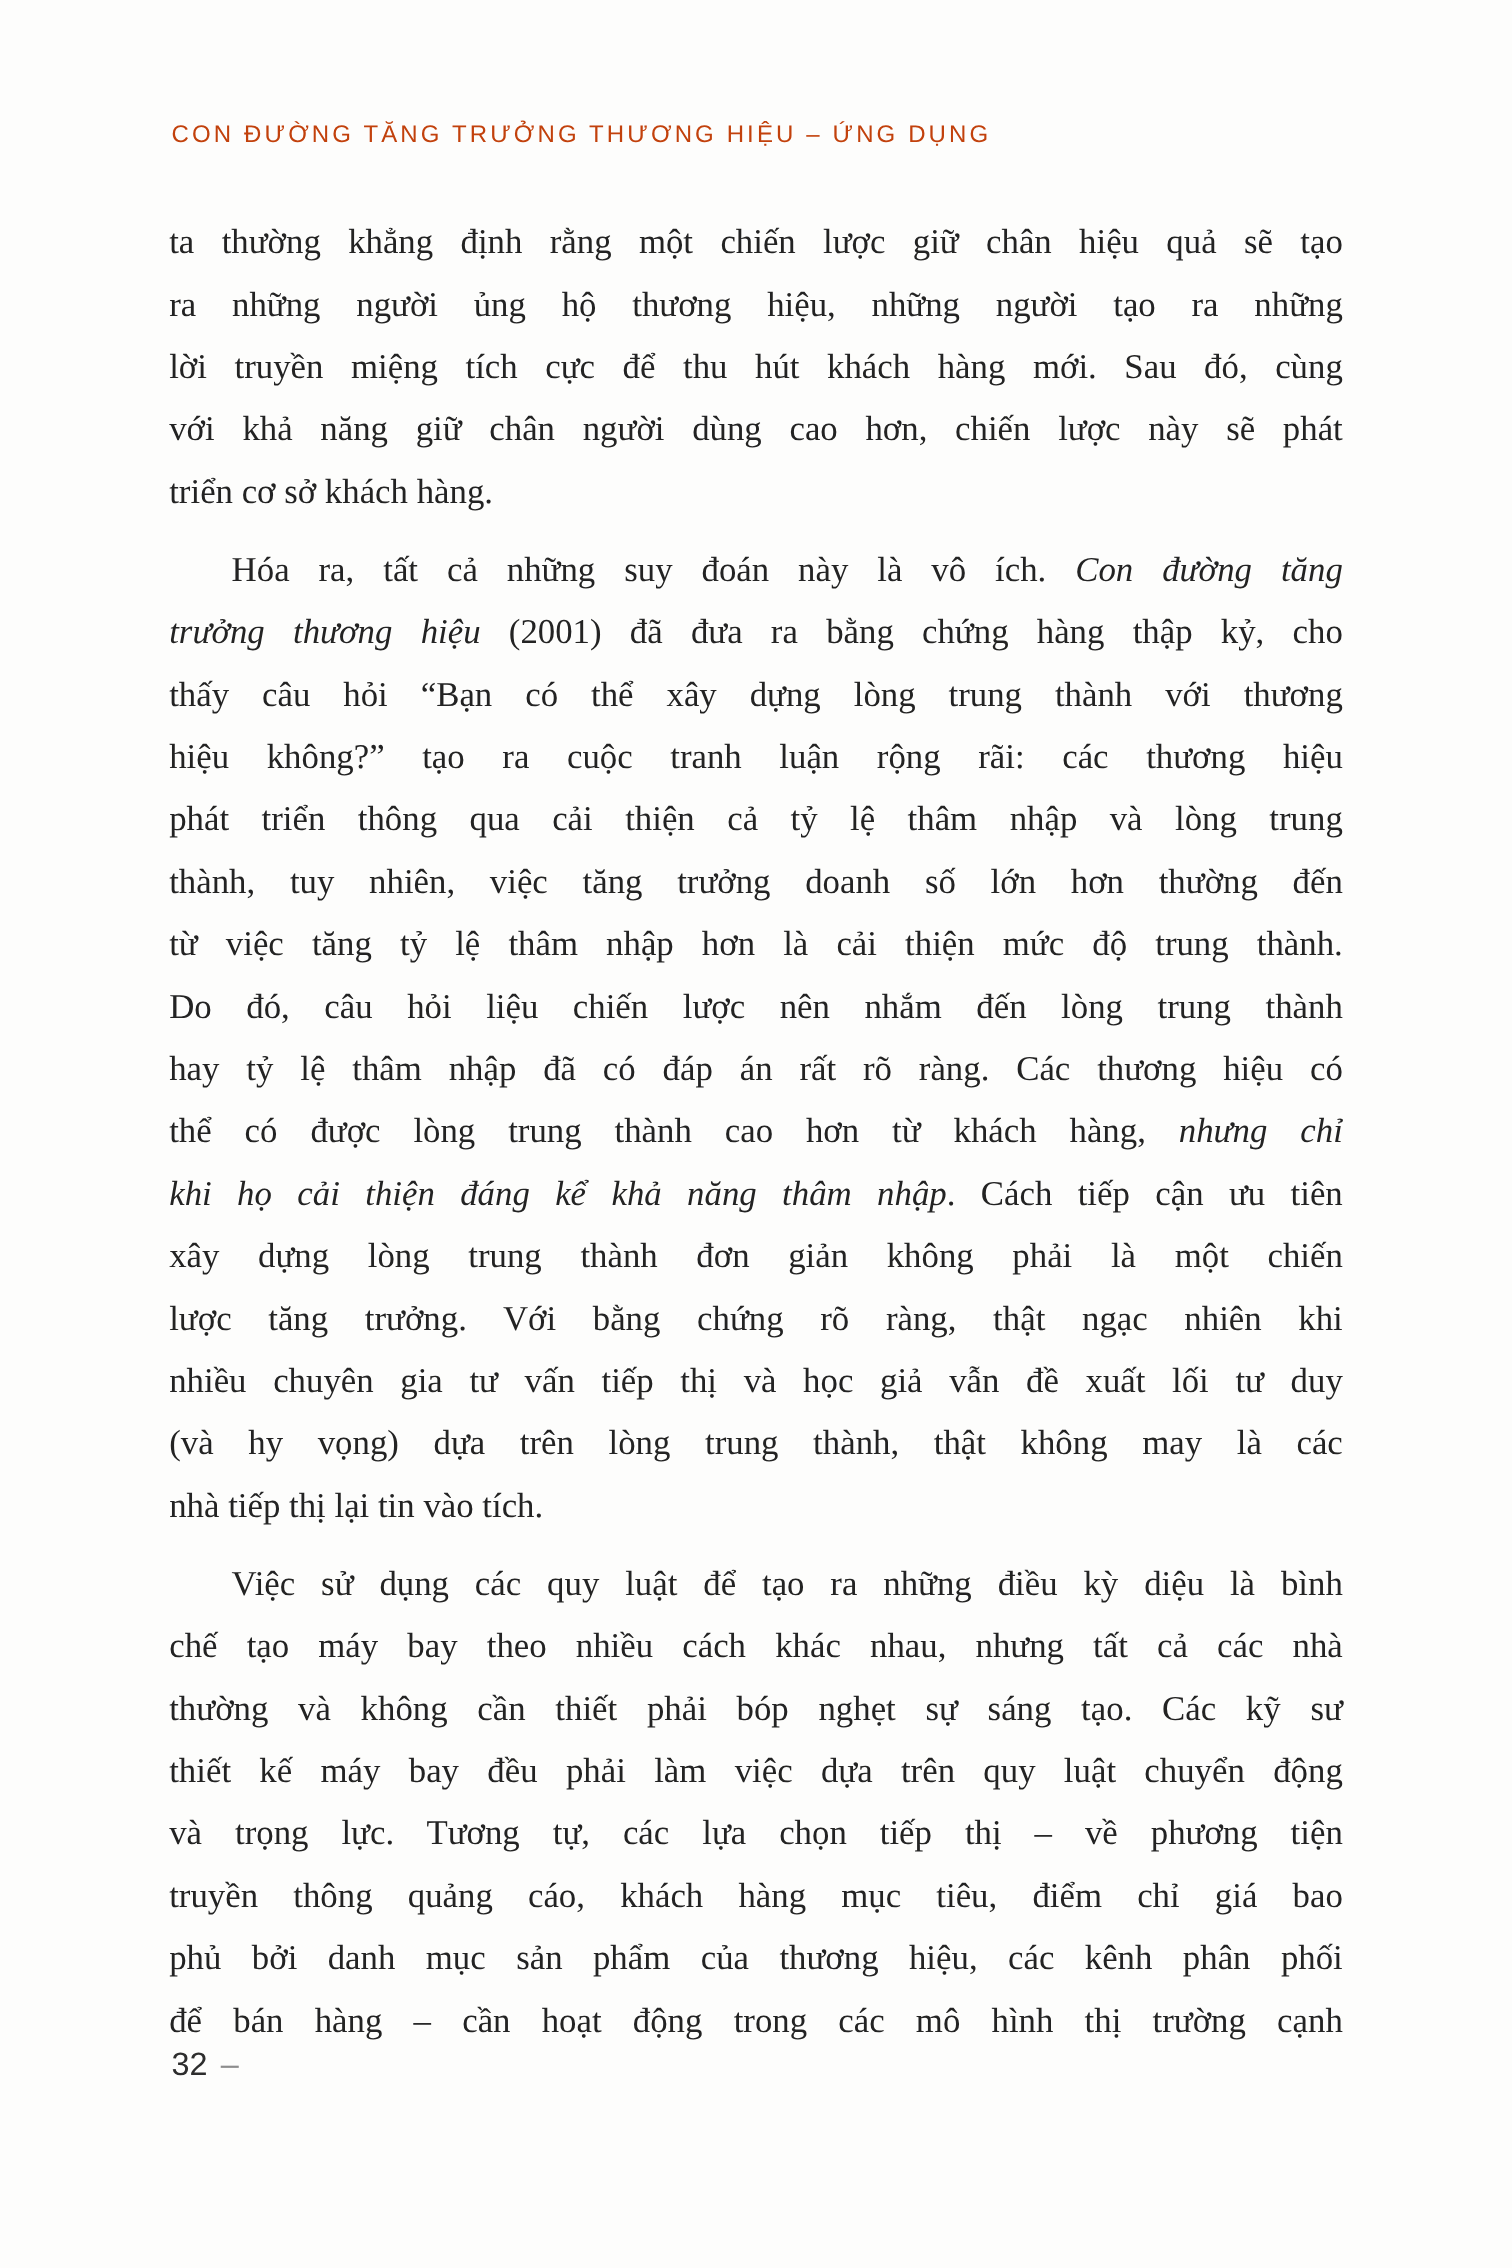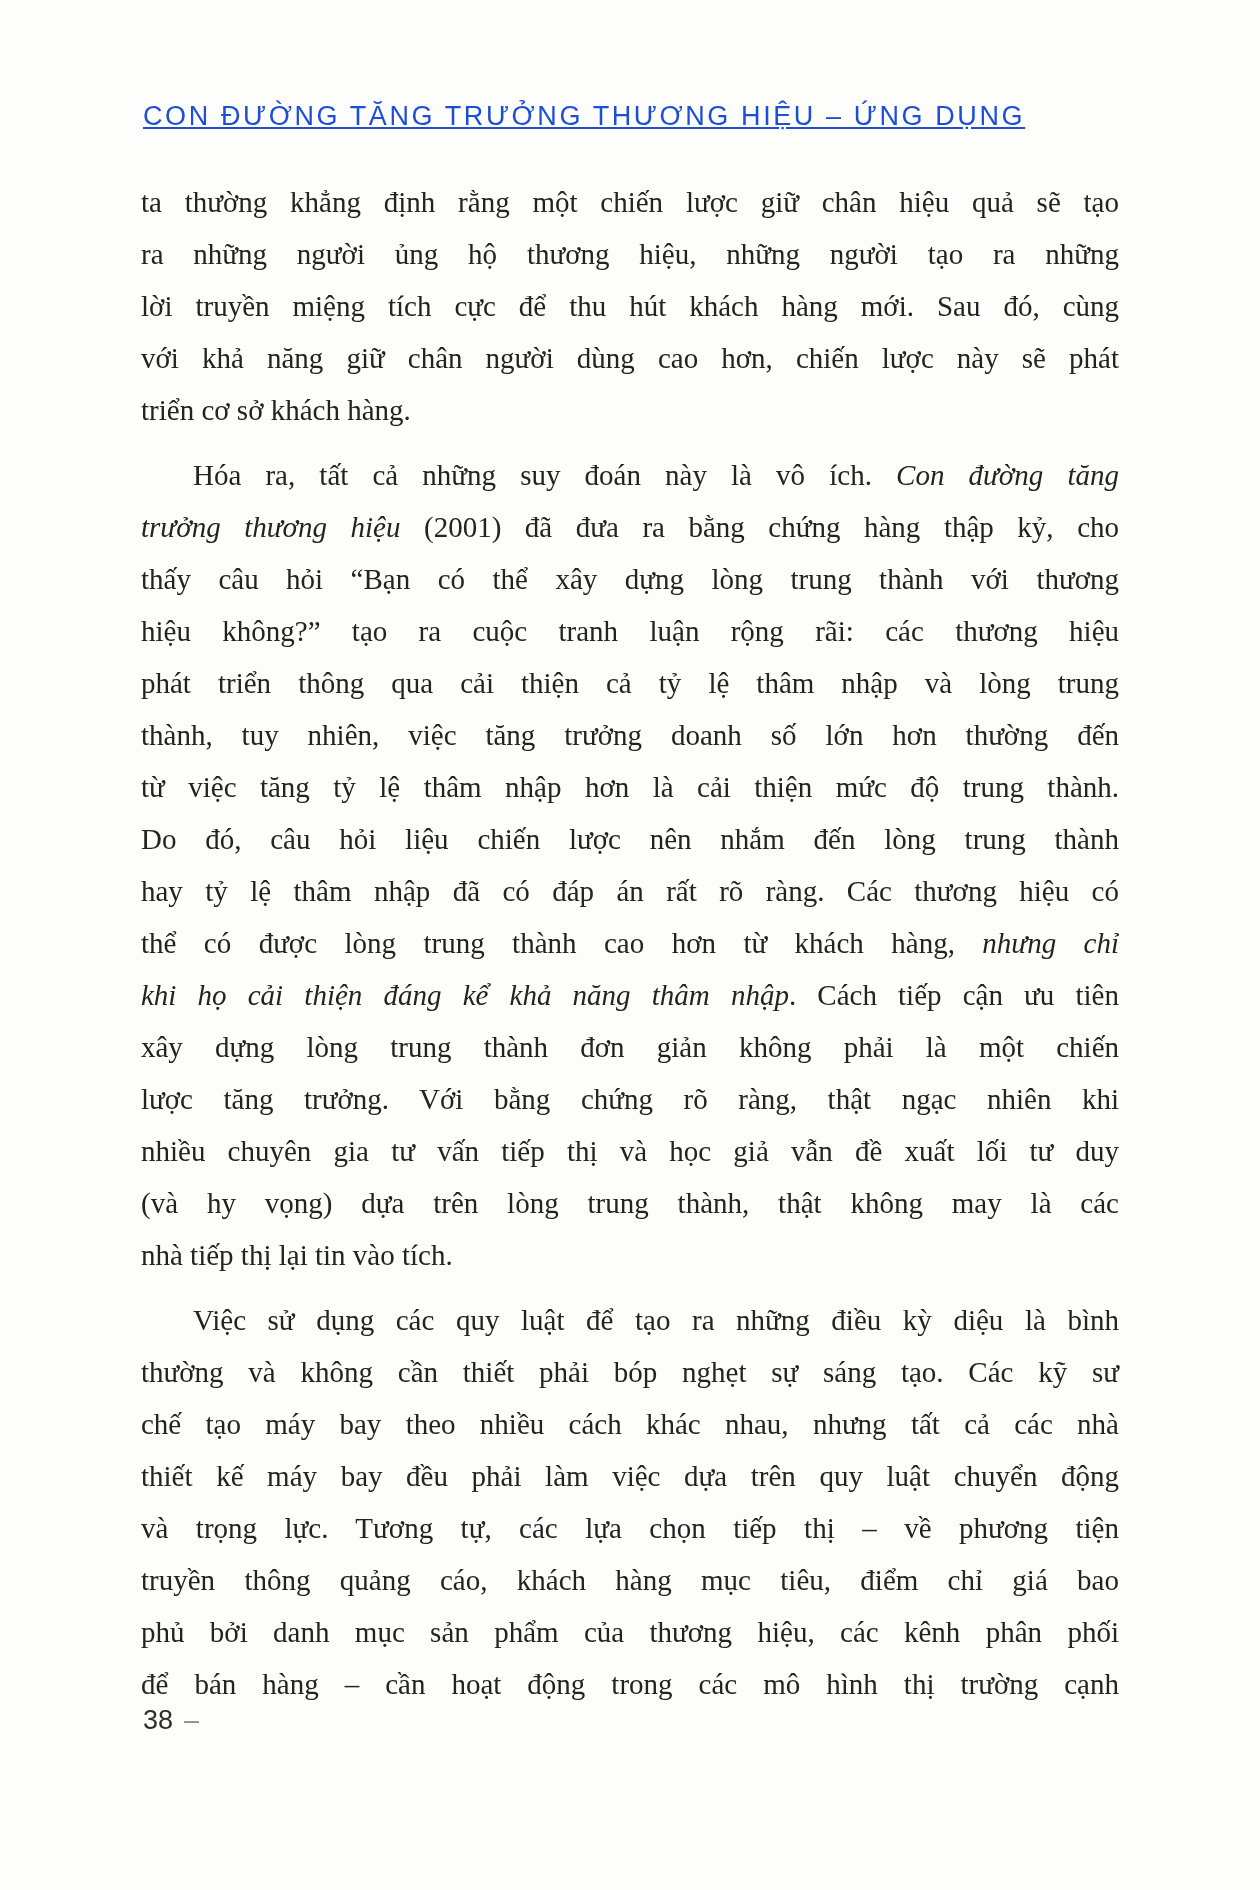--- a/index.html
+++ b/index.html
@@ -15,26 +15,25 @@
     background: #fdfdfc;
     overflow: hidden;
     font-family: "Liberation Serif", "DejaVu Serif", serif;
     color: #232323;
   }
   .running-head {
     position: absolute;
     left: 143px;
     top: 101px;
     font-family: "Liberation Sans", "DejaVu Sans", sans-serif;
-    font-size: 27px;
+    font-size: 20px;
     font-weight: 400;
     letter-spacing: 2.6px;
-    color: #1d4ed8;
+    color: #c2410c;
     white-space: nowrap;
-    text-decoration: underline;
   }
   .text-block {
     position: absolute;
     left: 141px;
     top: 176px;
     width: 978px;
     font-size: 29px;
     line-height: 52px;
   }
   .paragraph { margin: 0; }
@@ -94,27 +93,27 @@
         <div class="line"><span class="seg">thể có được lòng trung thành cao hơn từ khách hàng, </span><span class="seg italic">nhưng chỉ</span></div>
         <div class="line"><span class="seg italic">khi họ cải thiện đáng kể khả năng thâm nhập</span><span class="seg">. Cách tiếp cận ưu tiên</span></div>
         <div class="line"><span class="seg">xây dựng lòng trung thành đơn giản không phải là một chiến</span></div>
         <div class="line"><span class="seg">lược tăng trưởng. Với bằng chứng rõ ràng, thật ngạc nhiên khi</span></div>
         <div class="line"><span class="seg">nhiều chuyên gia tư vấn tiếp thị và học giả vẫn đề xuất lối tư duy</span></div>
         <div class="line"><span class="seg">(và hy vọng) dựa trên lòng trung thành, thật không may là các</span></div>
         <div class="line no-justify"><span class="seg">nhà tiếp thị lại tin vào tích.</span></div>
       </div>
       <div class="paragraph">
         <div class="line indent"><span class="seg">Việc sử dụng các quy luật để tạo ra những điều kỳ diệu là bình</span></div>
+        <div class="line"><span class="seg">chế tạo máy bay theo nhiều cách khác nhau, nhưng tất cả các nhà</span></div>
         <div class="line"><span class="seg">thường và không cần thiết phải bóp nghẹt sự sáng tạo. Các kỹ sư</span></div>
-        <div class="line"><span class="seg">chế tạo máy bay theo nhiều cách khác nhau, nhưng tất cả các nhà</span></div>
         <div class="line"><span class="seg">thiết kế máy bay đều phải làm việc dựa trên quy luật chuyển động</span></div>
         <div class="line"><span class="seg">và trọng lực. Tương tự, các lựa chọn tiếp thị – về phương tiện</span></div>
         <div class="line"><span class="seg">truyền thông quảng cáo, khách hàng mục tiêu, điểm chỉ giá bao</span></div>
         <div class="line"><span class="seg">phủ bởi danh mục sản phẩm của thương hiệu, các kênh phân phối</span></div>
         <div class="line"><span class="seg">để bán hàng – cần hoạt động trong các mô hình thị trường cạnh</span></div>
       </div>
     </div>
 
   <div class="footer">
-    <span class="num">38</span><span class="dash">–</span>
+    <span class="num">32</span><span class="dash">–</span>
   </div>
 
 </div>
 
 </body></html>

